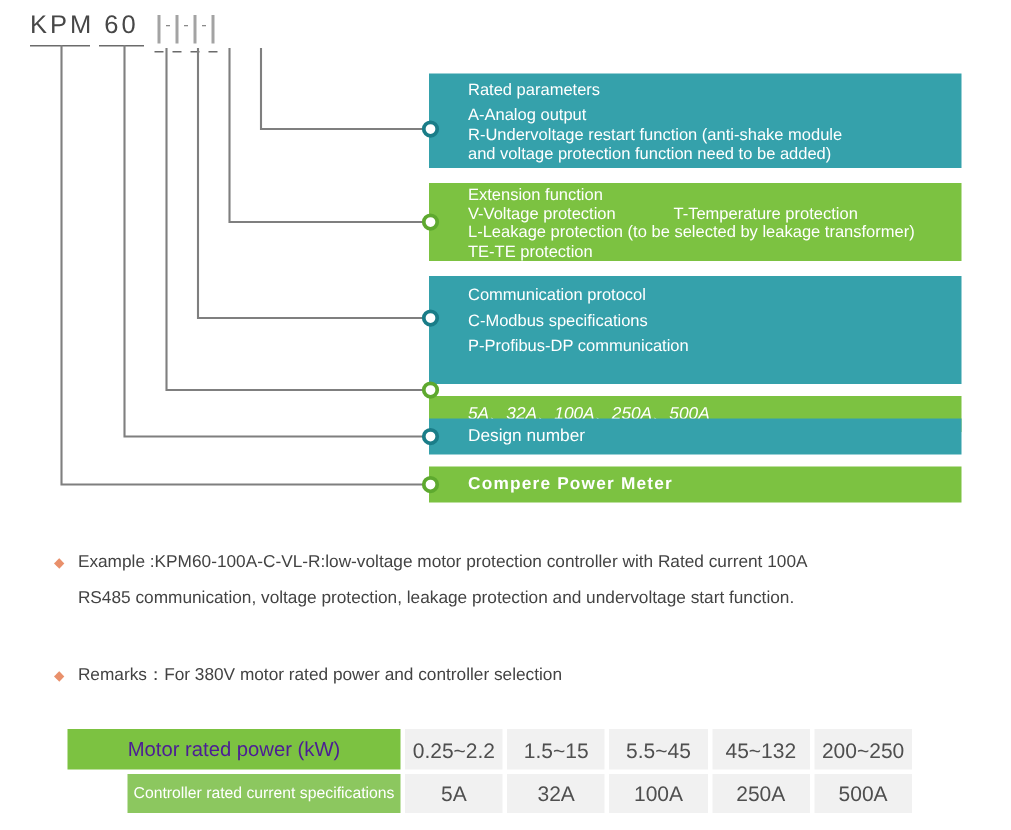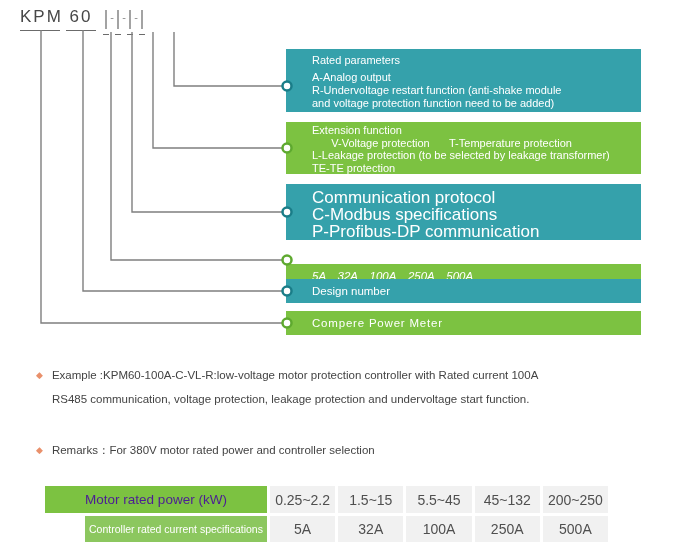--- a/index.html
+++ b/index.html
@@ -21,26 +21,26 @@
   .ph-dash{width:6px;text-align:center;color:#8a8a8a;font-size:11px;line-height:12px;}
   
   .wires{position:absolute;left:0;top:0;z-index:3;pointer-events:none;}
   
   .bx{position:absolute;left:286px;width:355px;box-sizing:border-box;color:#fff;z-index:1;}
   .teal{background:#35a1ab;}
   .green{background:#7cc241;}
   .bx1{top:49px;height:63px;padding:5px 8px 0 26px;font-size:11px;line-height:13px;}
   .bx1 .ttl{margin-bottom:4px;}
   .bx2{top:122px;height:52px;padding:2px 8px 0 26px;font-size:11px;line-height:12.5px;}
-  .bx3{top:184px;height:56px;padding:5px 8px 0 26px;font-size:17px;line-height:17px;}
+  .bx3{top:184px;height:72px;padding:5px 8px 0 26px;font-size:11px;line-height:17px;}
   .bx-slim{height:24px;line-height:24px;padding:0 8px 0 26px;font-size:11.5px;}
   .bx4{top:264px;font-style:italic;}
   .bx5{top:279px;}
-  .bx6{top:311px;letter-spacing:0.8px;}
-  .col1{display:inline-block;width:137px;text-align:center;}
+  .bx6{top:311px;letter-spacing:0.8px;font-weight:bold;}
+  .col1{display:inline-block;width:137px;}
   
   .note{position:absolute;display:flex;gap:9px;color:#434343;font-size:11.5px;}
   .note .diamond{color:#e9906b;font-size:9px;line-height:24px;}
   .note .txt{line-height:24px;}
   .example{left:36px;top:363px;}
   .remarks{left:36px;top:438px;}
   
   .spec-table{
     position:absolute;left:45px;top:486px;width:563px;z-index:1;
     display:grid;grid-template-columns:222px repeat(5,1fr);

